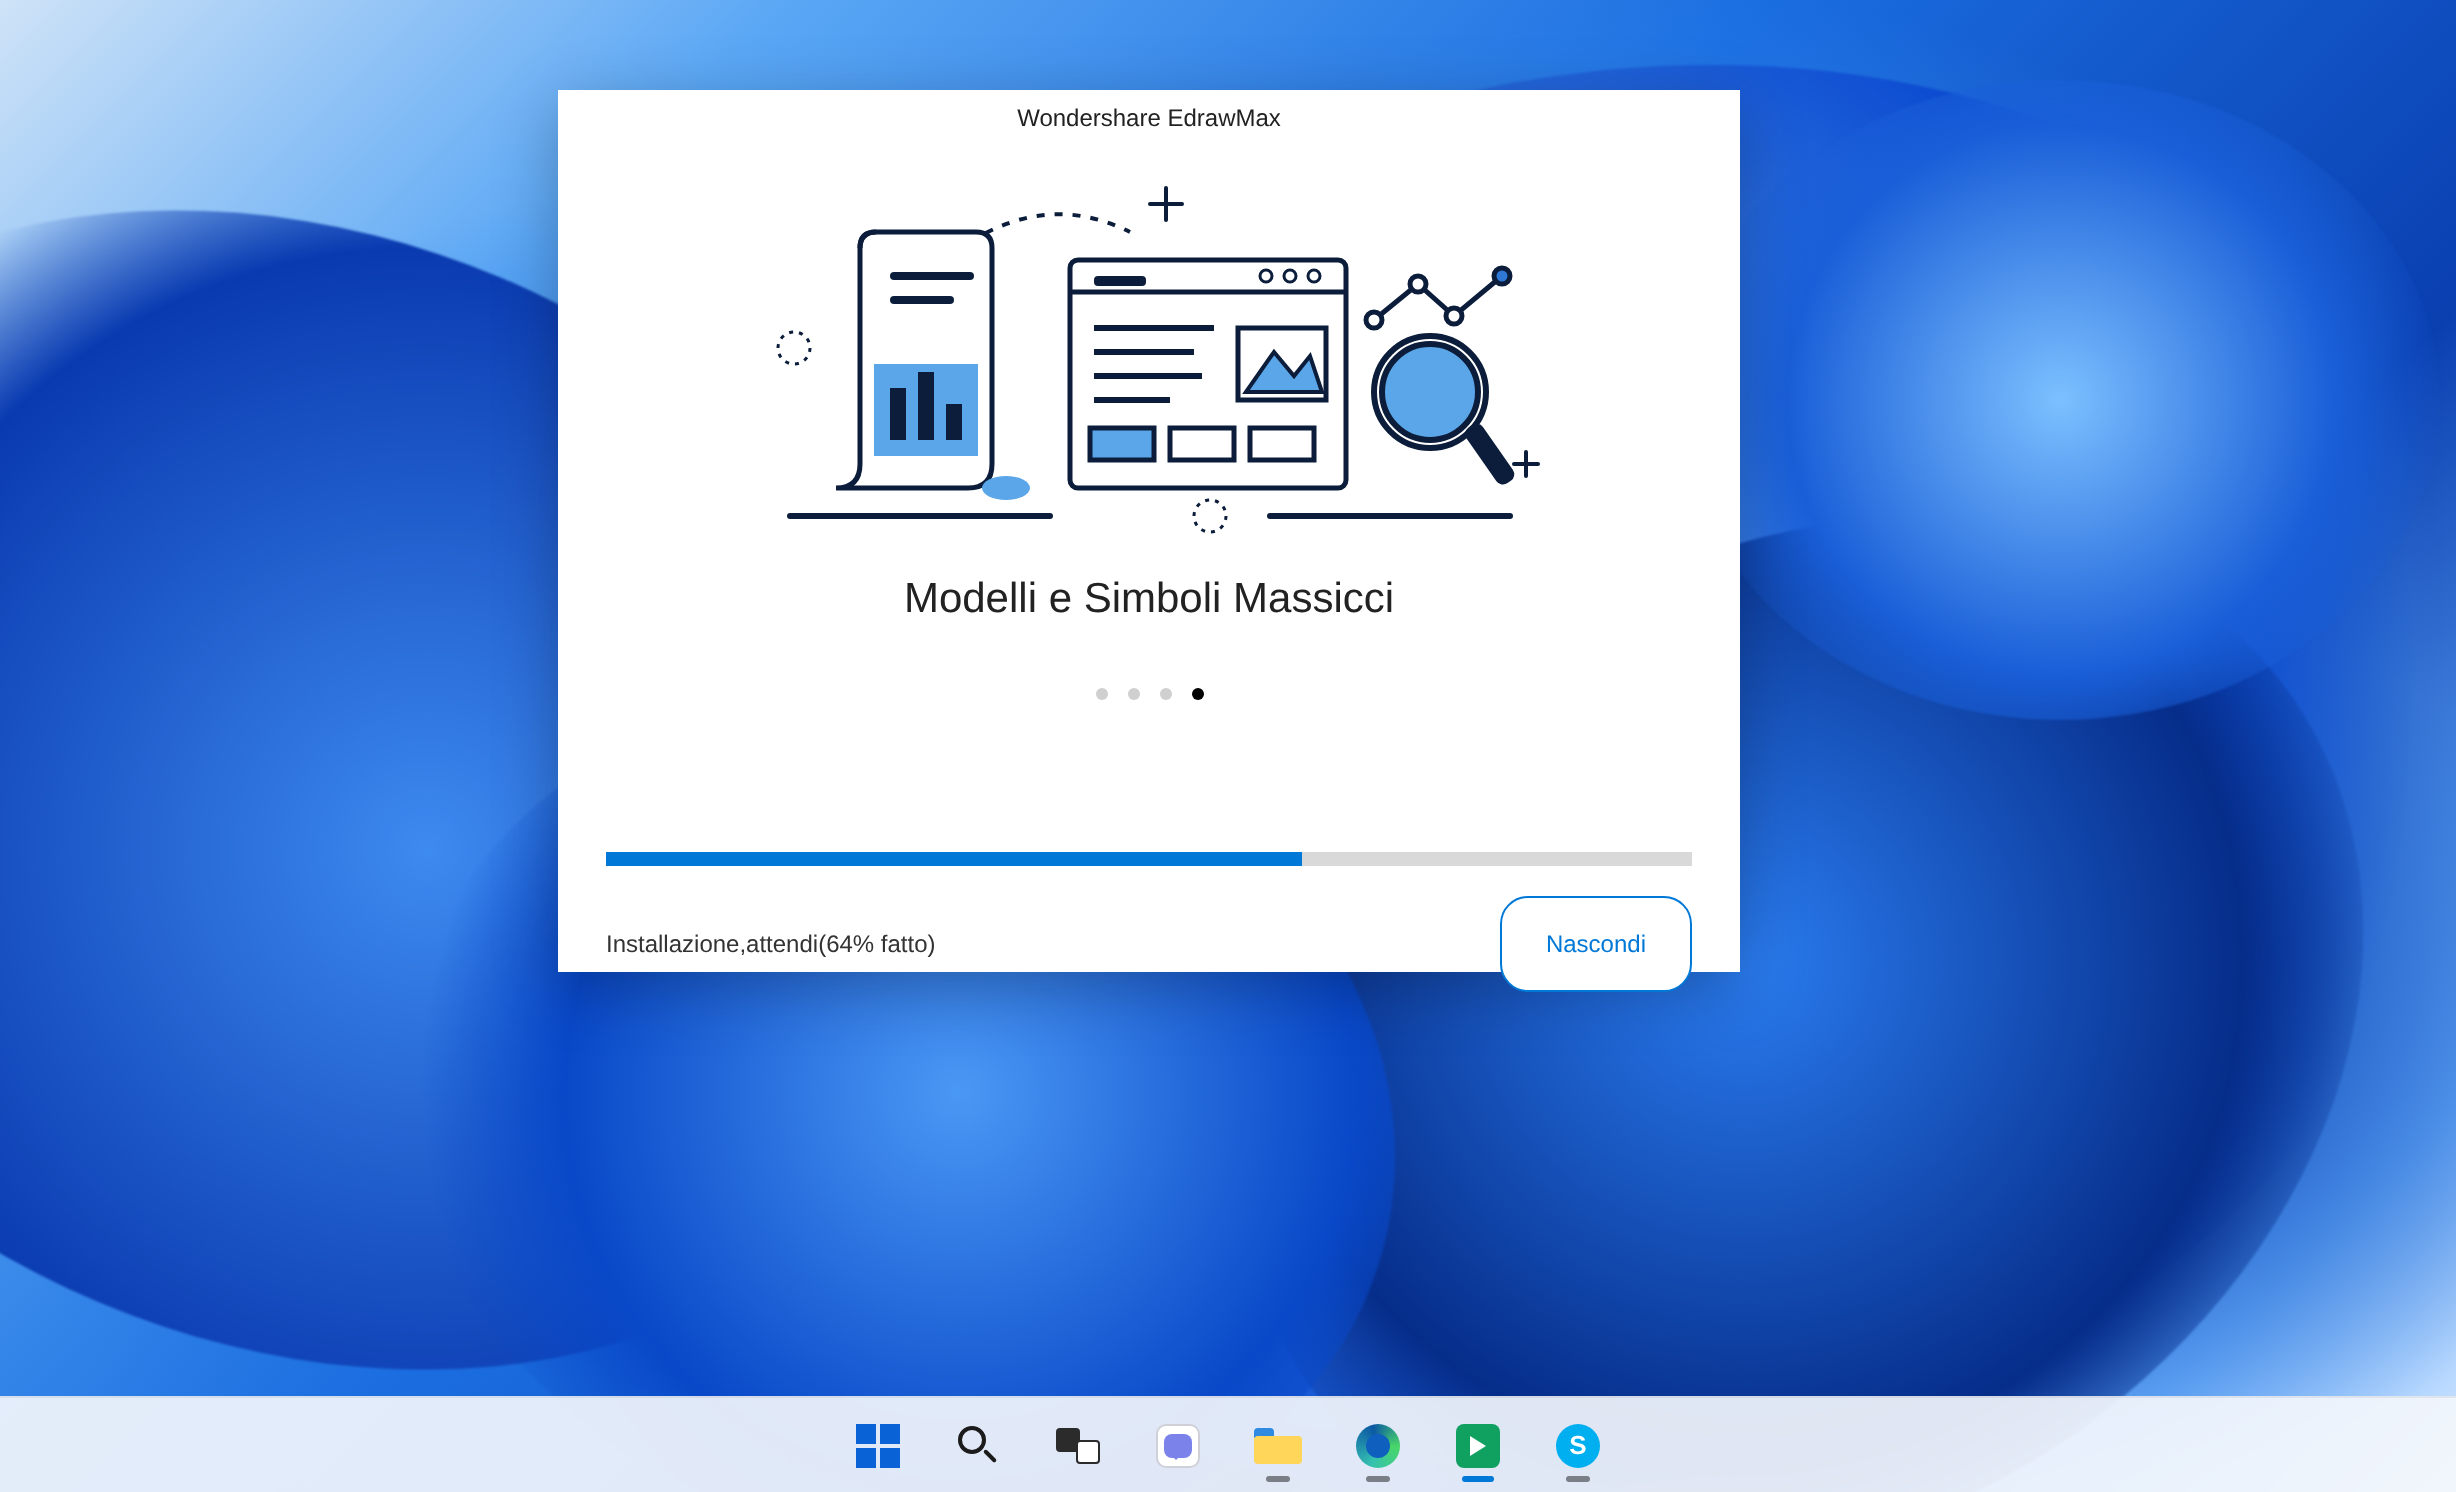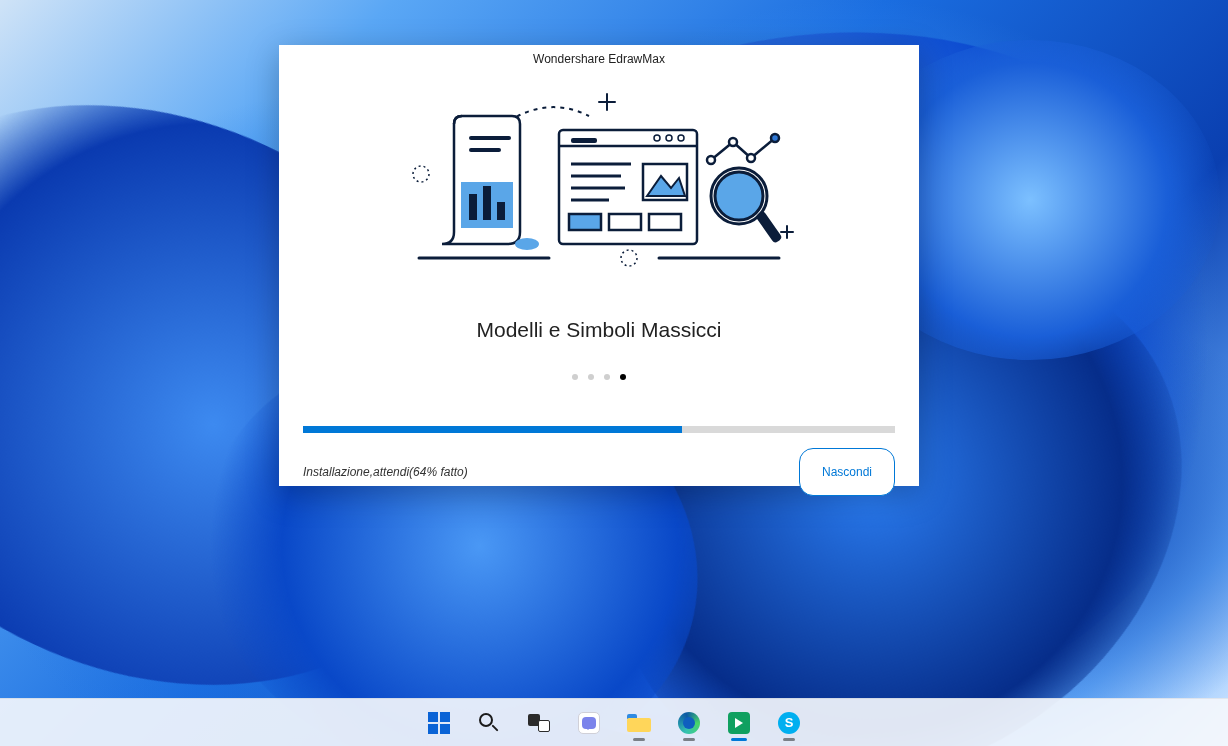--- a/index.html
+++ b/index.html
@@ -14,33 +14,33 @@
   }
   
   .petal { position:absolute; border-radius:50%; filter: blur(0.5px); }
   .p1 { width:900px; height:700px; left:350px; top:40px; background: radial-gradient(circle at 40% 40%, #6bb8ff 0%, #0c4bd0 60%, transparent 75%); transform: rotate(-15deg); }
   .p2 { width:700px; height:550px; left:-200px; top:120px; background: radial-gradient(circle at 60% 50%, #3d8af0 0%, #0a3ab0 60%, transparent 75%); transform: rotate(25deg);}
   .p3 { width:600px; height:480px; left:600px; top:280px; background: radial-gradient(circle at 50% 40%, #2a7cf0 0%, #062d8a 60%, transparent 78%); transform: rotate(-35deg);}
   .p4 { width:500px; height:420px; left:200px; top:350px; background: radial-gradient(circle at 55% 45%, #4a98f5 0%, #0948c8 55%, transparent 75%); transform: rotate(15deg);}
   .p5 { width:380px; height:320px; left:840px; top:40px; background: radial-gradient(circle at 50% 50%, #7cc0ff 0%, #1a5fd8 55%, transparent 78%); }
 
   .installer {
-    position: absolute; left: 279px; top: 45px; width: 640px; height: 441px;
+    position: absolute; left: 279px; top: 45px; width: 591px; height: 441px;
     background: #fff; box-shadow: 0 8px 30px rgba(0,0,0,.25);
   }
   .installer-title { text-align:center; font-size:12px; color:#222; padding:7px 0; }
   .illustration { width: 100%; height: 215px; display:flex; align-items:center; justify-content:center; }
-  .slide-heading { text-align:center; font-size:21px; color:#222; margin-top:30px; }
+  .slide-heading { text-align:center; font-size:21px; color:#222; }
   .dots { display:flex; gap:10px; justify-content:center; margin-top:32px; }
   .dot { width:6px; height:6px; border-radius:50%; background:#cfcfcf; }
   .dot.active { background:#000; }
   .progress-track { position:absolute; left:24px; right:24px; top:381px; height:7px; background:#d9d9d9; }
   .progress-fill { height:100%; background:#0078d7; }
   .status-row { position:absolute; left:24px; right:24px; top:403px; display:flex; align-items:center; justify-content:space-between; }
-  .status-text { font-size:12px; color:#333;font-style:italic; }
+  .status-text { font-size:12px; color:#333; }
   .hide-btn { font-size:12px; color:#0078d7; background:#fff; border:1px solid #0078d7; border-radius:14px; padding:16px 22px; cursor:pointer; }
 
   .taskbar {
     position:absolute; left:0; right:0; bottom:0; height:48px;
     background: rgba(243,246,252,.92); border-top:1px solid rgba(0,0,0,.06);
     display:flex; align-items:center; justify-content:center; gap:10px;
   }
   .tb-item { width:40px; height:40px; display:flex; align-items:center; justify-content:center; border-radius:4px; cursor:pointer; position:relative; }
   .underline { position:absolute; bottom:2px; left:14px; right:14px; height:3px; border-radius:2px; background:#7a7f87; }
   .underline.active { background:#0078d7; left:12px; right:12px; }

